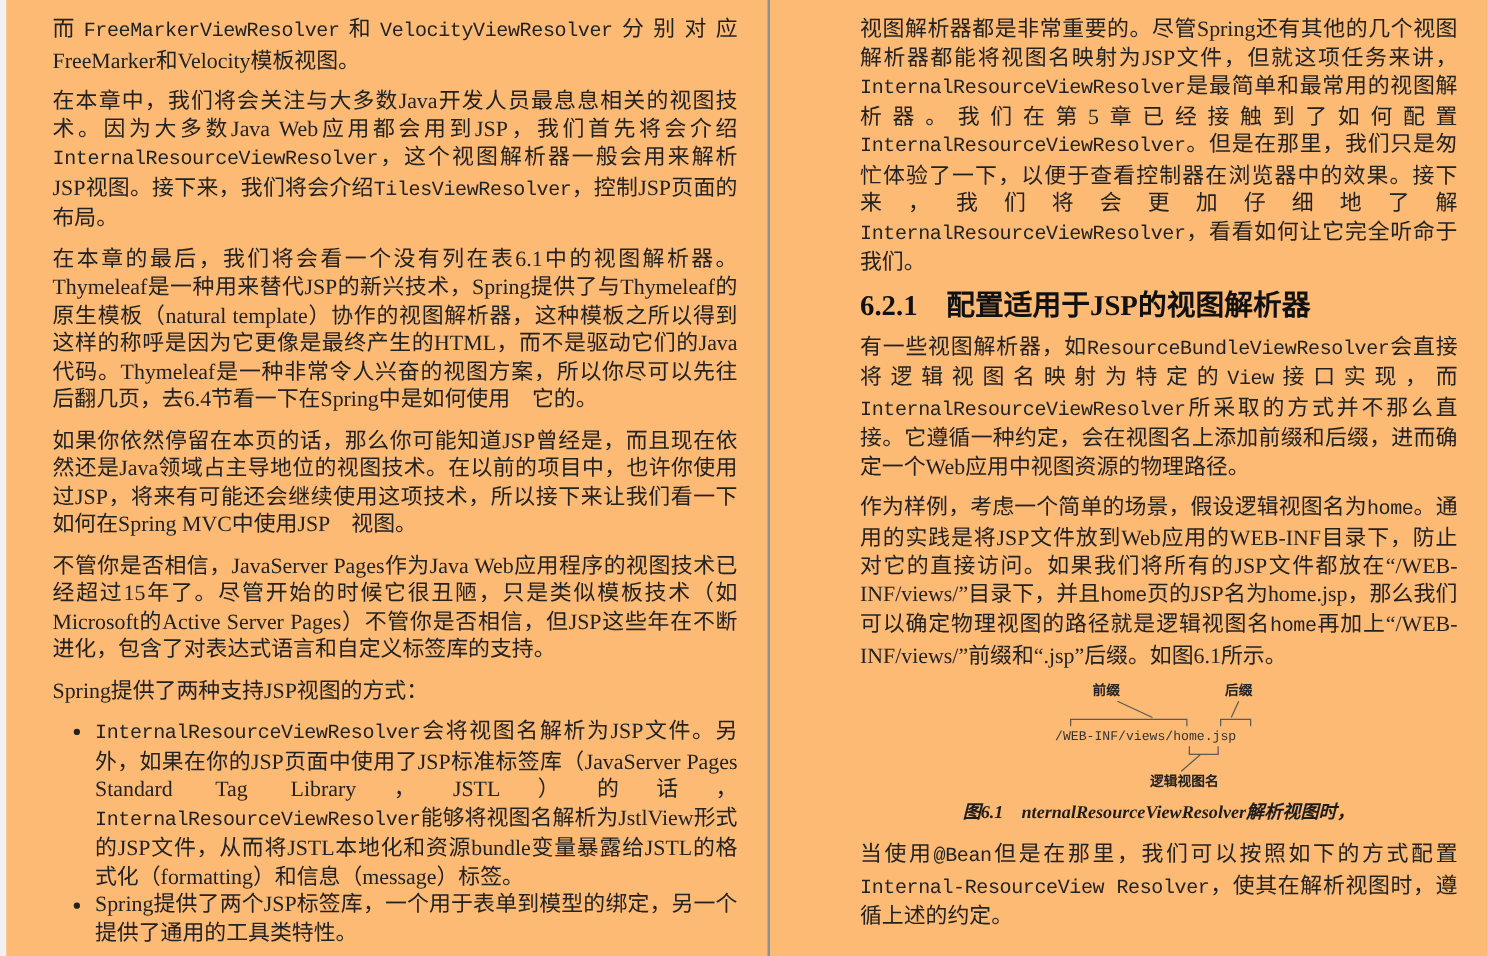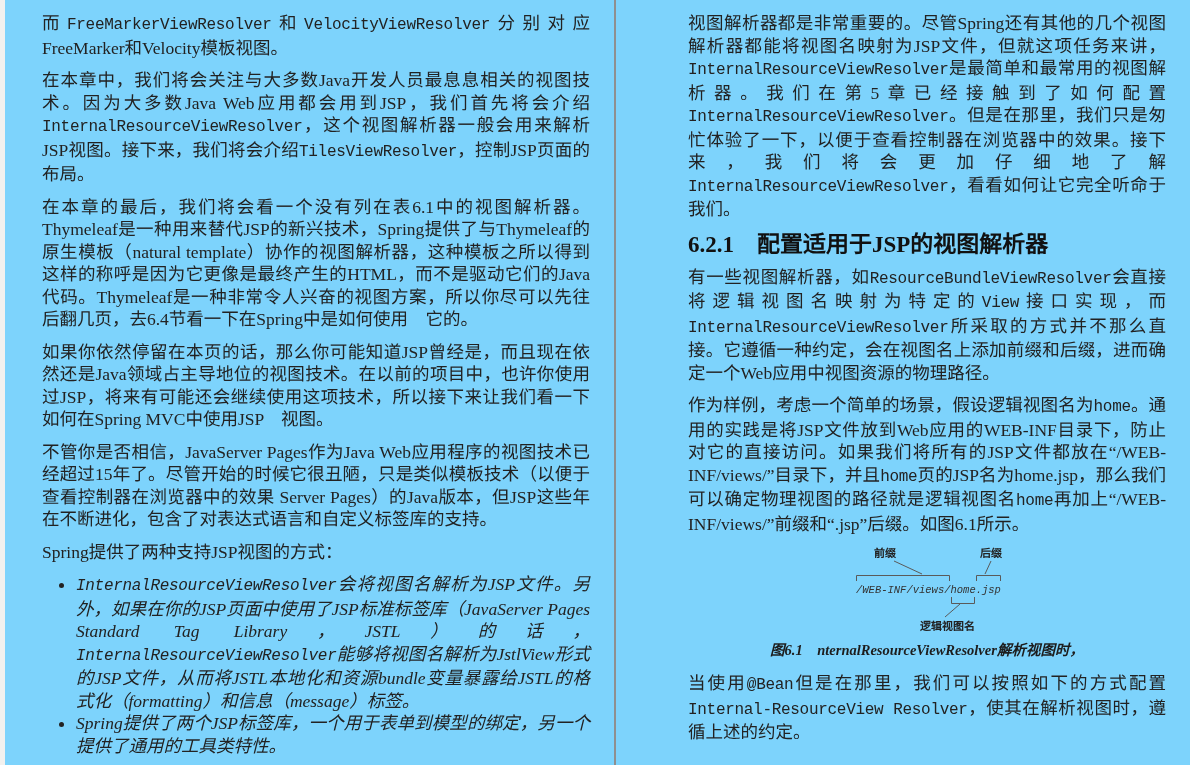--- a/index.html
+++ b/index.html
@@ -1,52 +1,52 @@
 <!DOCTYPE html>
 <html lang="zh-CN"><head>
 <meta charset="utf-8">
 <style>
   html,body{margin:0;padding:0;}
   body{width:1190px;height:765px;overflow:hidden;background:#ffffff;}
   .page{
-    position:relative;width:1190px;height:765px;background:#7dd3fc;
+    position:relative;width:1190px;height:765px;background:#fdba74;
     color:#222;font-family:"Liberation Serif","DejaVu Serif",serif;overflow:hidden;
   }
   .edge-noise{position:absolute;left:0;top:0;width:5px;height:765px;background:#f2f1ef;}
   .divider{position:absolute;left:614px;top:0;width:1.5px;height:765px;background:#8f8f8f;}
   .col{position:absolute;top:12px;text-align:justify;}
   .col-left{left:42px;width:548px;}
   .col-right{left:688px;width:478px;}
   p{margin:0 0 10px;font-size:17.5px;line-height:22.5px;}
   .mono{font-family:"Liberation Mono","DejaVu Sans Mono",monospace;font-size:16px;letter-spacing:-0.3px;}
   .h1{margin:14px 0 12px;font-size:24.5px;line-height:28px;font-weight:bold;color:#111;text-align:left;}
   .h2{margin:12px 0 10px;font-size:23px;line-height:23px;font-weight:bold;color:#111;text-align:left;}
   ul{margin:0 0 10px;padding-left:34px;}
-  li{font-size:17.5px;line-height:22.5px;margin:0;font-style:italic;}
+  li{font-size:17.5px;line-height:22.5px;margin:0;}
   
   .fig{position:relative;width:478px;height:92px;margin:4px 0 2px;}
   .fig svg{position:absolute;left:0;top:0;}
   .fig-label{position:absolute;font-weight:bold;font-size:11px;line-height:16px;color:#222;white-space:nowrap;}
   .fig-path{position:absolute;font-family:"Liberation Mono","DejaVu Sans Mono",monospace;
             font-size:10.5px;line-height:12px;color:#333;white-space:pre;letter-spacing:0;}
   .caption{margin:4px 0 12px;text-align:center;font-weight:bold;font-size:14.5px;line-height:19px;color:#1d1d1d;font-style:italic;}
 </style>
 </head>
 <body>
 
 <div class="page">
   <div class="edge-noise"></div>
   <div class="divider"></div>
 
   <div class="col col-left" id="col-left">
       <p><span>而</span><span class="mono">FreeMarkerViewResolver</span><span>和</span><span class="mono">VelocityViewResolver</span><span>分别对应FreeMarker和Velocity模板视图。</span></p>
       <p><span>在本章中，我们将会关注与大多数Java开发人员最息息相关的视图技术。因为大多数Java Web应用都会用到JSP，我们首先将会介绍</span><span class="mono">InternalResourceViewResolver</span><span>，这个视图解析器一般会用来解析JSP视图。接下来，我们将会介绍</span><span class="mono">TilesViewResolver</span><span>，控制JSP页面的布局。</span></p>
       <p><span>在本章的最后，我们将会看一个没有列在表6.1中的视图解析器。Thymeleaf是一种用来替代JSP的新兴技术，Spring提供了与Thymeleaf的原生模板（natural template）协作的视图解析器，这种模板之所以得到这样的称呼是因为它更像是最终产生的HTML，而不是驱动它们的Java代码。Thymeleaf是一种非常令人兴奋的视图方案，所以你尽可以先往后翻几页，去6.4节看一下在Spring中是如何使用　它的。</span></p>
       <p><span>如果你依然停留在本页的话，那么你可能知道JSP曾经是，而且现在依然还是Java领域占主导地位的视图技术。在以前的项目中，也许你使用过JSP，将来有可能还会继续使用这项技术，所以接下来让我们看一下如何在Spring MVC中使用JSP　视图。</span></p>
-      <p><span>不管你是否相信，JavaServer Pages作为Java Web应用程序的视图技术已经超过15年了。尽管开始的时候它很丑陋，只是类似模板技术（以便于查看控制器在浏览器中的效果 Server Pages）的Java版本，但JSP这些年在不断进化，包含了对表达式语言和自定义标签库的支持。</span></p>
+      <p><span>不管你是否相信，JavaServer Pages作为Java Web应用程序的视图技术已经超过15年了。尽管开始的时候它很丑陋，只是类似模板技术（如Microsoft的Active Server Pages）不管你是否相信，但JSP这些年在不断进化，包含了对表达式语言和自定义标签库的支持。</span></p>
       <p><span>Spring提供了两种支持JSP视图的方式：</span></p>
       <ul>
         <li><span class="mono">InternalResourceViewResolver</span><span>会将视图名解析为JSP文件。另外，如果在你的JSP页面中使用了JSP标准标签库（JavaServer Pages Standard Tag Library，JSTL）的话，</span><span class="mono">InternalResourceViewResolver</span><span>能够将视图名解析为JstlView形式的JSP文件，从而将JSTL本地化和资源bundle变量暴露给JSTL的格式化（formatting）和信息（message）标签。</span></li>
         <li><span>Spring提供了两个JSP标签库，一个用于表单到模型的绑定，另一个提供了通用的工具类特性。</span></li>
       </ul>
     </div>
 
   <div class="col col-right">
     <div id="right-before">
         <p><span>视图解析器都是非常重要的。尽管Spring还有其他的几个视图解析器都能将视图名映射为JSP文件，但就这项任务来讲，</span><span class="mono">InternalResourceViewResolver</span><span>是最简单和最常用的视图解析器。我们在第5章已经接触到了如何配置</span><span class="mono">InternalResourceViewResolver</span><span>。但是在那里，我们只是匆忙体验了一下，以便于查看控制器在浏览器中的效果。接下来，我们将会更加仔细地了解</span><span class="mono">InternalResourceViewResolver</span><span>，看看如何让它完全听命于我们。</span></p>
@@ -63,21 +63,21 @@
         <path d="M288.5,36 L288.5,30.5 L312.5,30.5 L312.5,36" fill="none" stroke="#5a5a5a" stroke-width="1"></path>
 
         <path d="M263.5,52 L263.5,58.5 L286.5,58.5 L286.5,52" fill="none" stroke="#5a5a5a" stroke-width="1"></path>
 
         <line x1="206" y1="16" x2="234" y2="29" stroke="#5a5a5a" stroke-width="1"></line>
         <line x1="303" y1="16" x2="297" y2="29" stroke="#5a5a5a" stroke-width="1"></line>
         <line x1="272" y1="59" x2="257" y2="72" stroke="#5a5a5a" stroke-width="1"></line>
       </svg>
       <span class="fig-label" style="left:186px;top:0;">前缀</span>
       <span class="fig-label" style="left:292px;top:0;">后缀</span>
-      <span class="fig-path" style="left:168px;top:39px;font-style:italic;">/WEB-INF/views/home.jsp</span>
+      <span class="fig-path" style="left:156px;top:39px;">/WEB-INF/views/home.jsp</span>
       <span class="fig-label" style="left:232px;top:73px;">逻辑视图名</span>
     </figure>
 
     <div class="caption">
       <div>图6.1　nternalResourceViewResolver解析视图时，</div>
     </div>
 
     <div id="right-after">
         <p><span>当使用</span><span class="mono">@Bean</span><span>但是在那里，我们可以按照如下的方式配置</span><span class="mono">Internal-ResourceView Resolver</span><span>，使其在解析视图时，遵循上述的约定。</span></p>
       </div>

